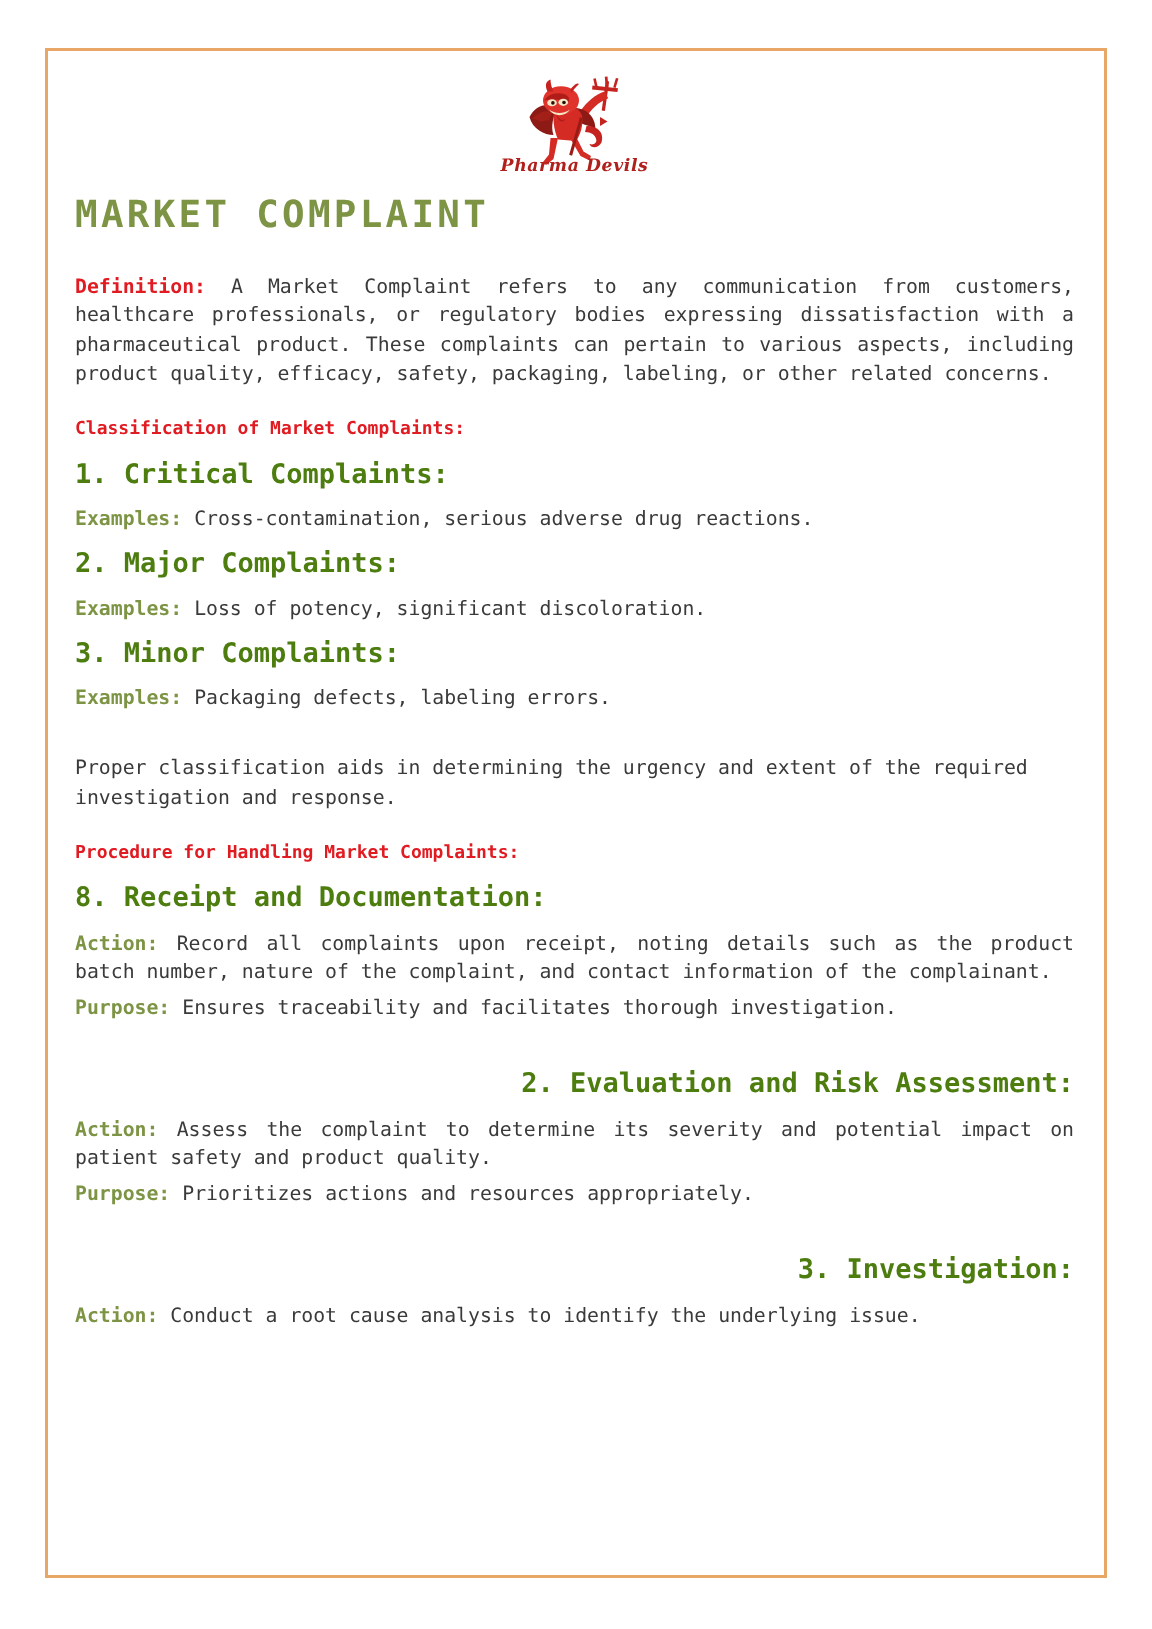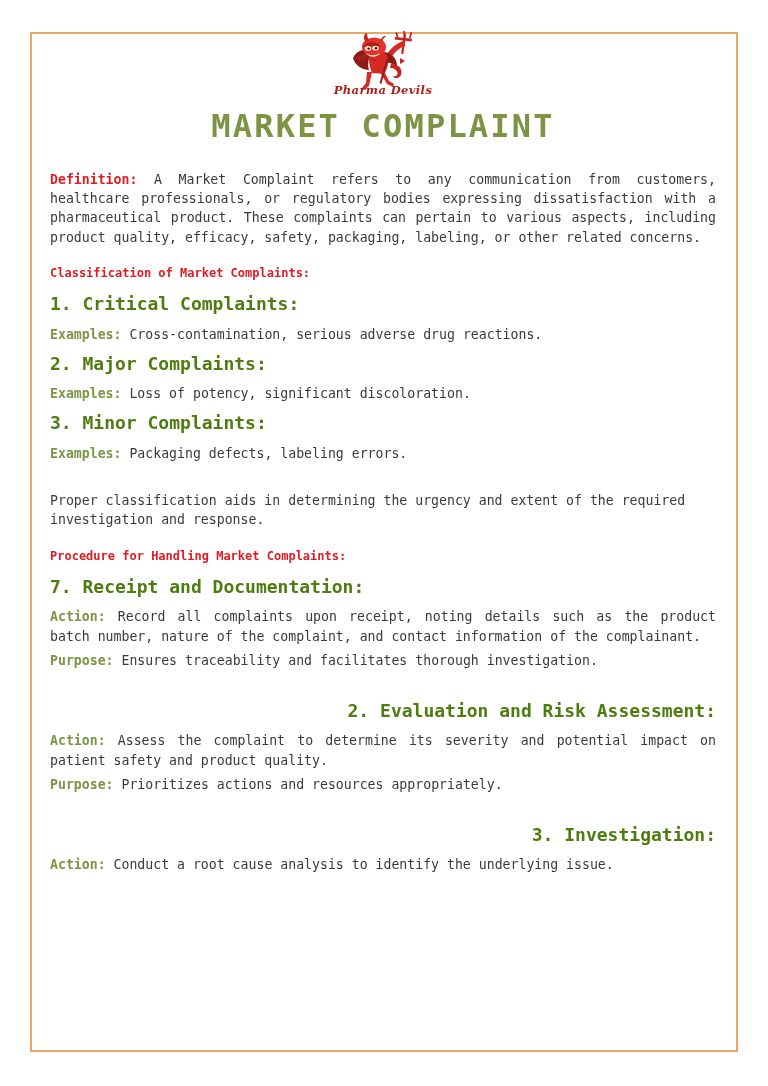--- a/index.html
+++ b/index.html
@@ -29,21 +29,21 @@
     width: 708px;
     height: 1020px;
     border: 2px solid #e8a667;
     box-sizing: border-box;
     pointer-events: none;
   }
 
   .content {
     position: absolute;
     left: 50px;
-    top: 28px;
+    top: 48px;
     width: 666px;
   }
 
   
   .logo-block {
     text-align: center;
     margin: 0 0 6px 0;
     line-height: 0;
   }
   .logo-svg {
@@ -56,23 +56,23 @@
     font-weight: bold;
     font-style: italic;
     font-size: 11.5px;
     letter-spacing: 0.4px;
     color: #b0201c;
     line-height: 1.1;
   }
 
   
   .doc-title {
-    text-align: center;
+    text-align: left;
     color: #7e9445;
-    font-size: 32px;
+    font-size: 25px;
     font-weight: bold;
     letter-spacing: 2.2px;
     margin: 12px 0 26px 0;
     line-height: 1.1;
   }
 
   
   .para {
     font-size: 13.2px;
     line-height: 1.46;
@@ -202,21 +202,21 @@
     <h3 class="sub-head">3. Minor Complaints:</h3>
     <p class="para left">
       <span class="lbl-green">Examples:</span>
       <span>Packaging defects, labeling errors.</span>
     </p>
 
     <p class="para left gap-para">Proper classification aids in determining the urgency and extent of the required investigation and response.</p>
 
     <h2 class="section-head">Procedure for Handling Market Complaints:</h2>
 
-    <h3 class="sub-head">7. Receipt and Documentation:</h3>
+    <h3 class="sub-head">8. Receipt and Documentation:</h3>
     <p class="para tight">
       <span class="lbl-green">Action:</span>
       <span>Record all complaints upon receipt, noting details such as the product batch number, nature of the complaint, and contact information of the complainant.</span>
     </p>
     <p class="para left">
       <span class="lbl-green">Purpose:</span>
       <span>Ensures traceability and facilitates thorough investigation.</span>
     </p>
 
     <h3 class="sub-head spaced">2. Evaluation and Risk Assessment:</h3>

